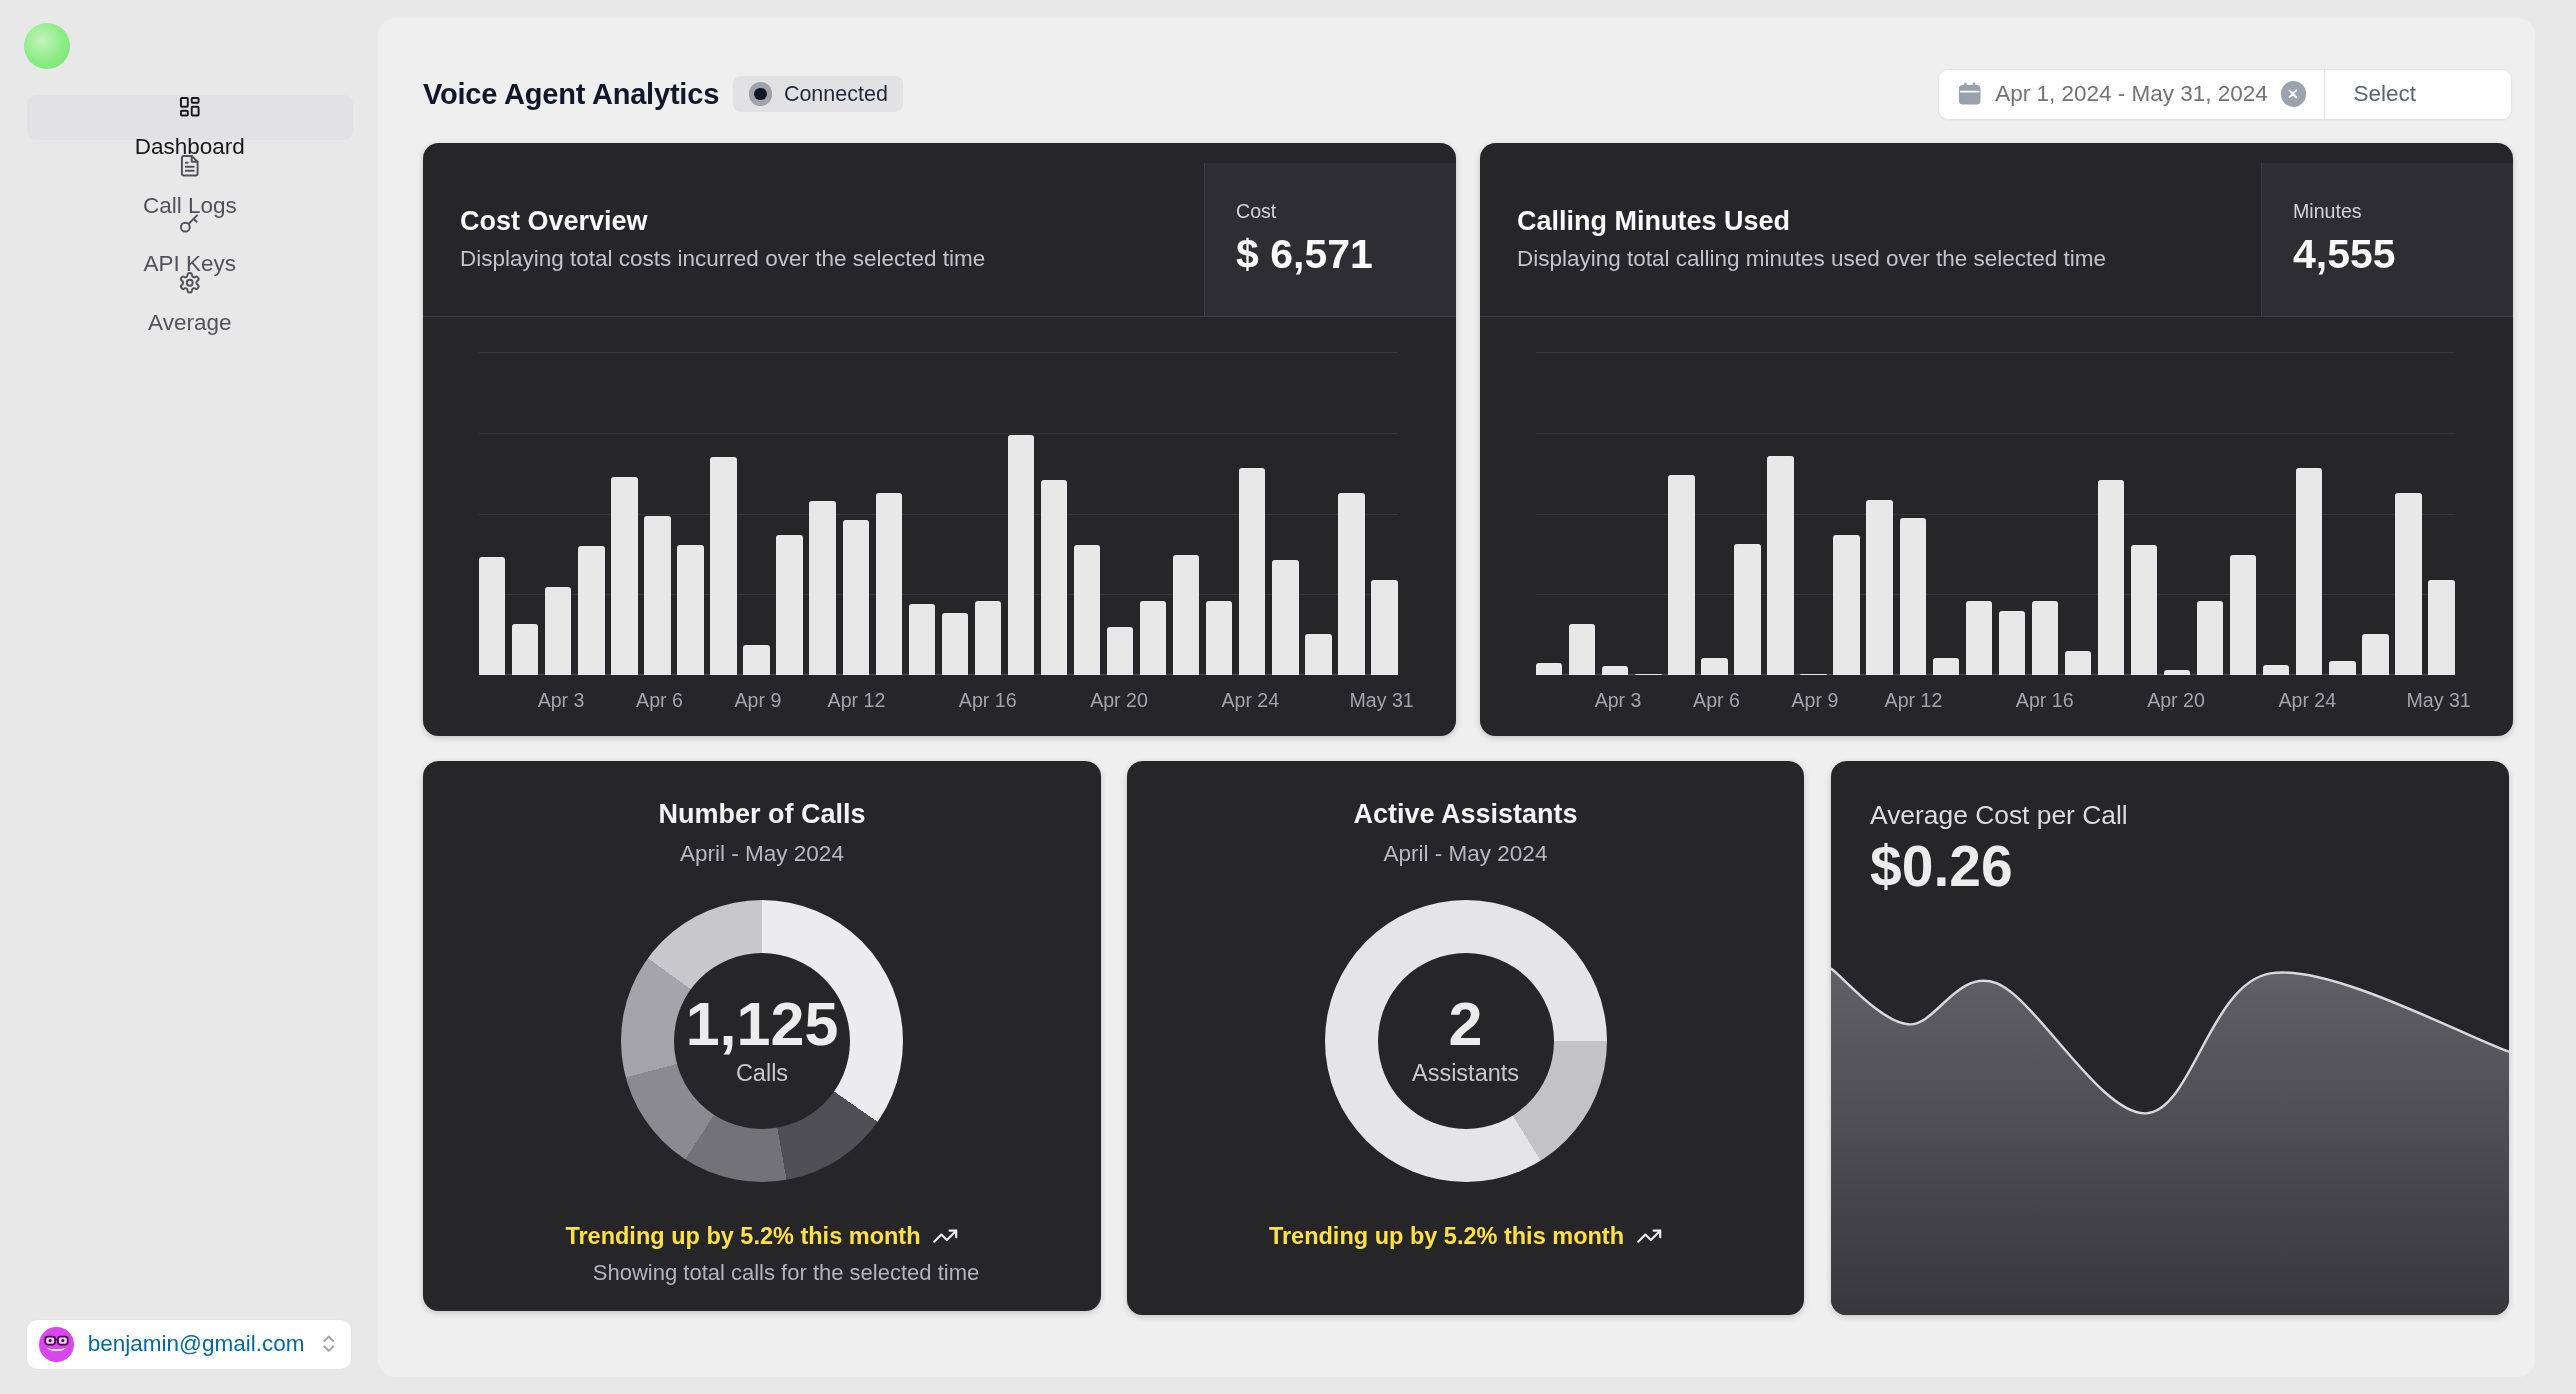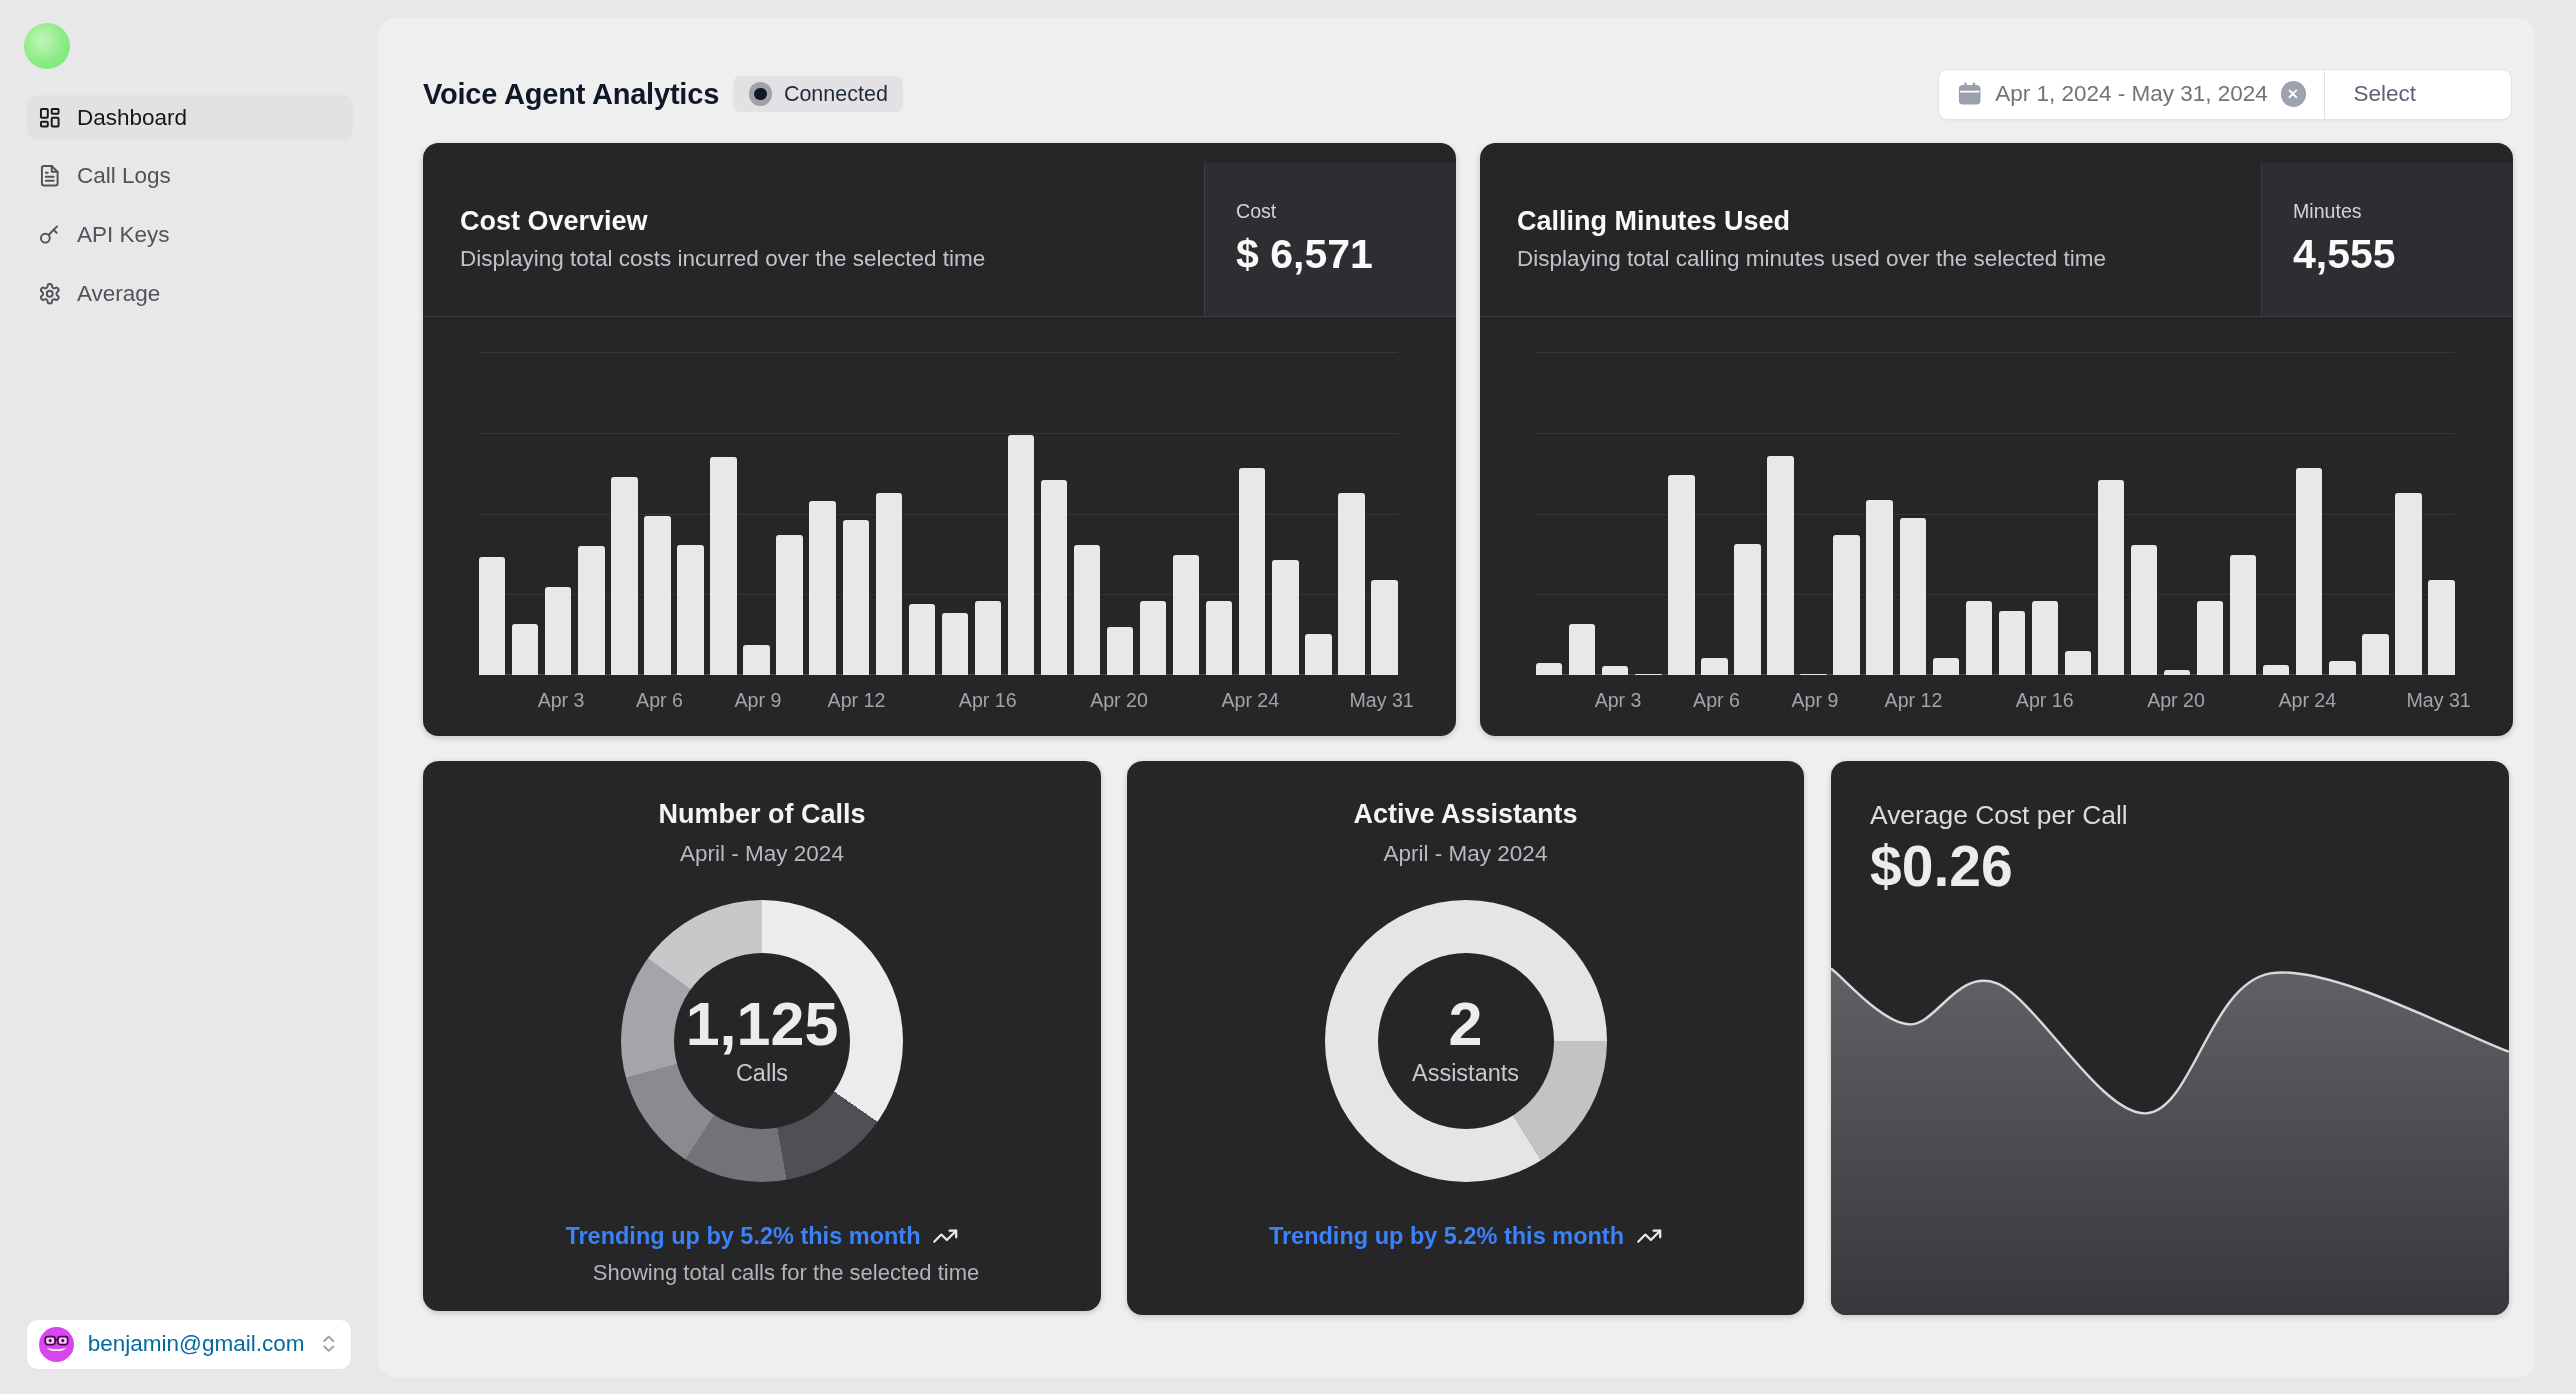--- a/index.html
+++ b/index.html
@@ -13,21 +13,21 @@
   }
   
   .sidebar { position:absolute; left:0; top:0; width:378px; height:100%; }
   .logo {
     position:absolute; left:23.5px; top:22.5px; width:46px; height:46px; border-radius:50%;
     background:radial-gradient(circle at 40% 38%, #c2f4bb, #8aec84 55%, #72e470);
   }
   .nav { position:absolute; left:27px; top:95px; right:25.4px; display:flex; flex-direction:column; gap:13.7px; }
   .nav-item {
     height:45px; display:flex; align-items:center; gap:15.6px;
-    padding:0 10.8px; border-radius:9.8px; font-size:22.5px; color:#52525b; cursor:pointer;
+    padding:0 10.8px; border-radius:9.8px; font-size:22.5px; color:#52525b; cursor:pointer;flex-direction:column;
   }
   .nav-item.active { background:#e2e2e4; color:#18181b; }
   .nav-item svg { width:23.5px; height:23.5px; flex:0 0 23.5px; }
   .user-chip {
     position:absolute; left:26.4px; bottom:25.4px; width:326px; height:51px;
     background:#ffffff; border:1.5px solid #e4e4e7; border-radius:11.7px;
     display:flex; align-items:center; gap:13.7px; padding:0 11.7px; cursor:pointer;
   }
   .user-chip .email { font-size:22.5px; color:#0369a1; }
   .chevrons { margin-left:auto; color:#9ca3af; }
@@ -88,21 +88,21 @@
   .xlabels { position:relative; margin:0 58px 0 56px; height:45px; }
   .xtick { position:absolute; top:13.7px; transform:translateX(-50%); font-size:19.6px; color:#a3a3a8; white-space:nowrap; }
   
   .donut-title { position:absolute; top:38px; left:0; right:0; text-align:center; font-size:27px; font-weight:700; color:#f4f4f5; }
   .donut-period { position:absolute; top:80px; left:0; right:0; text-align:center; font-size:22.5px; color:#b9b9bd; }
   .donut { position:absolute; top:139px; left:50%; transform:translateX(-50%); width:282px; height:282px; border-radius:50%; }
   .donut-hole { position:absolute; left:50%; top:50%; transform:translate(-50%,-50%); width:176px; height:176px; border-radius:50%; background:#262629; }
   .donut-center { position:absolute; left:50%; top:50%; transform:translate(-50%,-50%); text-align:center; }
   .donut-value { font-size:61px; font-weight:700; color:#ececec; line-height:1; }
   .donut-unit { font-size:23.5px; color:#c9c9cd; margin-top:5.9px; }
-  .trend-row { position:absolute; top:462px; left:0; right:0; display:flex; justify-content:center; align-items:center; gap:11.7px; font-size:23.5px; font-weight:700; color:#3b82f6; }
+  .trend-row { position:absolute; top:462px; left:0; right:0; display:flex; justify-content:center; align-items:center; gap:11.7px; font-size:23.5px; font-weight:700; color:#fde047; }
   .trend-note { position:absolute; top:499px; left:0; right:0; text-align:center; font-size:22px; color:#b4b4b8;padding-left:48px; }
   
   .avg-title { position:absolute; top:39px; left:39px; font-size:26.4px; color:#dcdcde; z-index:2; }
   .avg-value { position:absolute; top:72px; left:39px; font-size:57px; font-weight:700; color:#ececec; z-index:2; }
   .wave { position:absolute; inset:0; width:100%; height:100%; }
 </style>
 </head>
 <body>
 
 <div class="sidebar">

